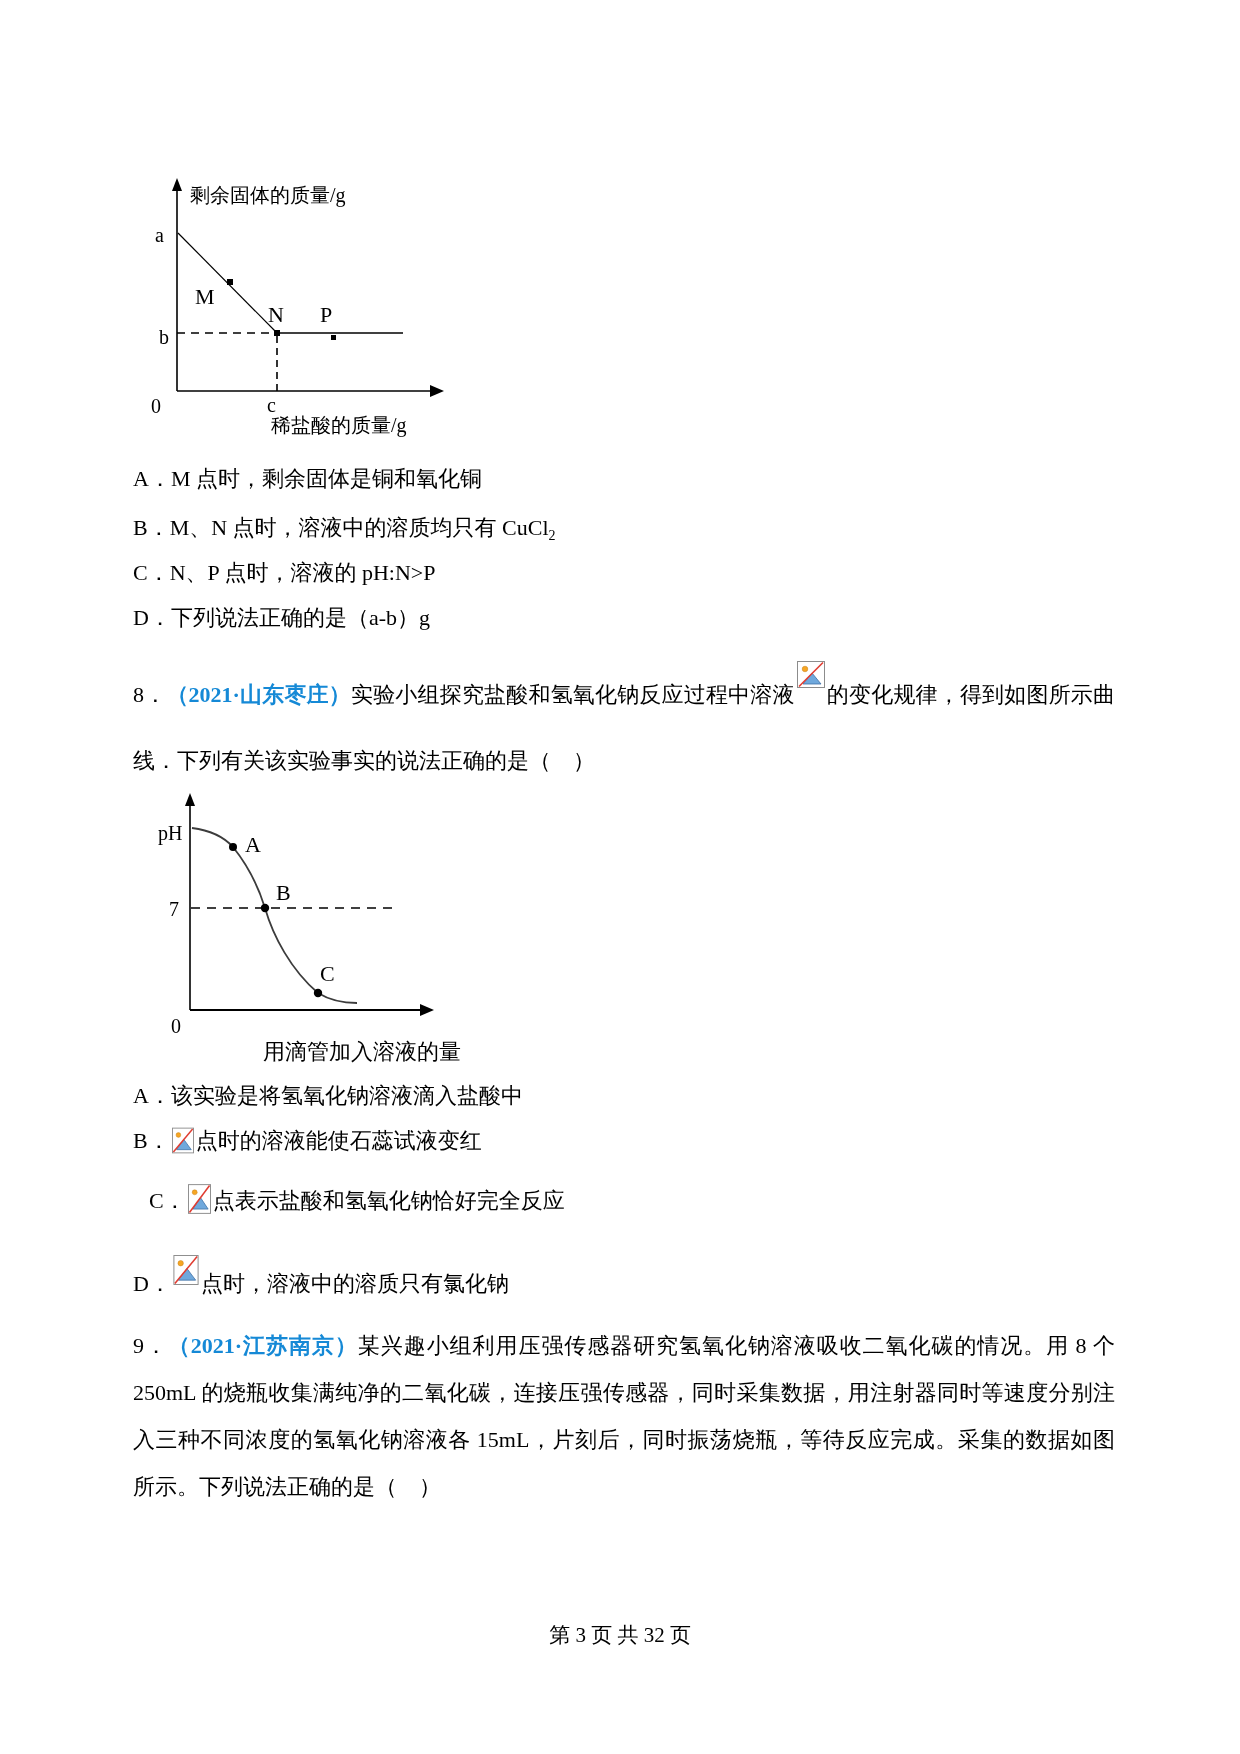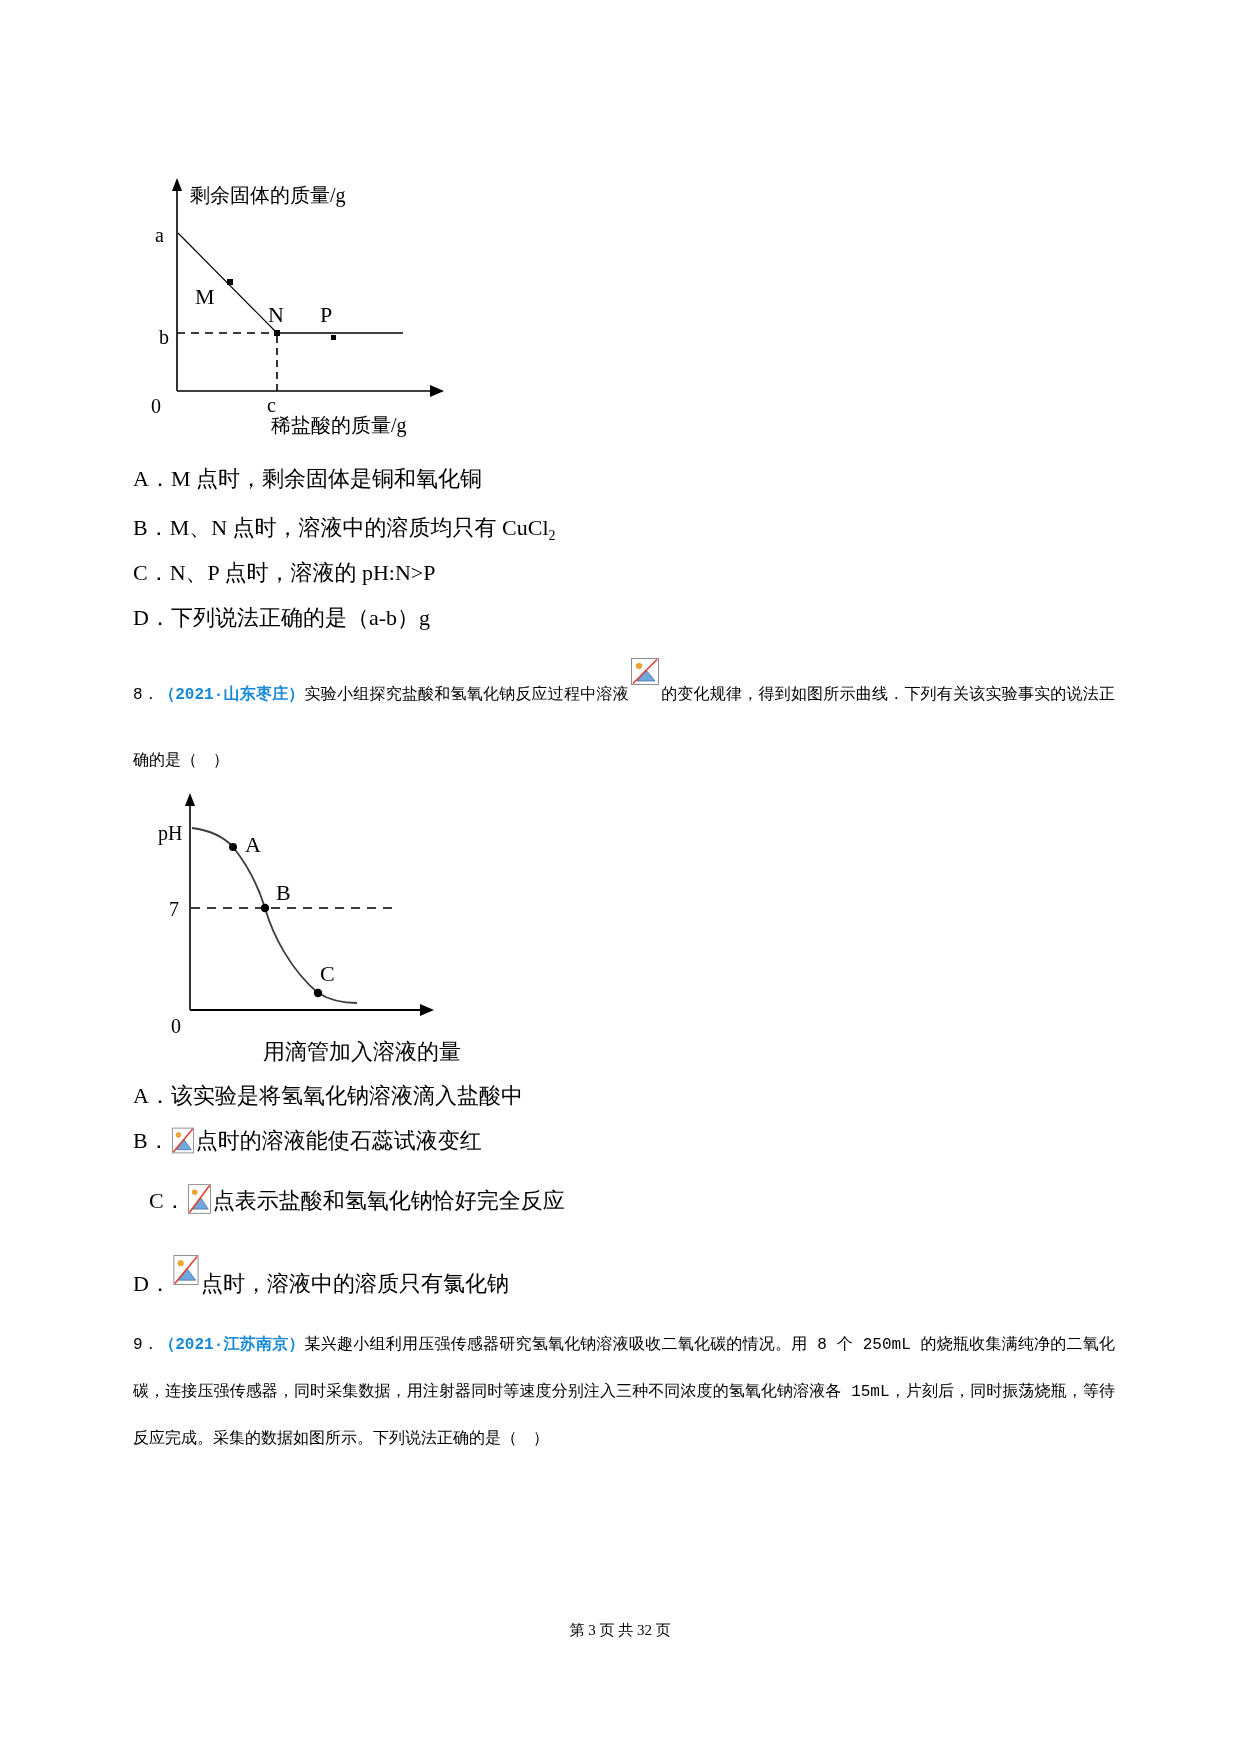--- a/index.html
+++ b/index.html
@@ -2,28 +2,28 @@
 <html><head>
 <meta charset="utf-8">
 <style>
   html,body{margin:0;padding:0;}
   body{
     width:1240px;height:1754px;background:#ffffff;color:#000;
     font-family:"Liberation Serif",serif;position:relative;overflow:hidden;
   }
   .abs{position:absolute;}
   .opt{font-size:22px;line-height:30px;white-space:nowrap;}
-  .stem{font-size:16px;text-align:justify;font-family:Liberation Mono, monospace;}
+  .stem{font-size:22px;text-align:justify;}
   .blue{color:#1589d6;font-weight:bold;}
   sub{font-size:14px;line-height:0;}
   .bimg{display:inline-block;vertical-align:-6px;margin:0 2px;}
   .bimg-raised{vertical-align:6px;}
   .bimg-stem{vertical-align:14px;}
   svg text{font-family:"Liberation Serif",serif;fill:#000;}
-  .footer{position:absolute;left:0;right:0;text-align:center;font-size:15px;}
+  .footer{position:absolute;left:0;right:0;text-align:center;font-size:21px;}
 </style>
 </head>
 <body>
 
 <svg class="abs" style="left:133px;top:172px;" width="330" height="268" viewBox="0 0 330 268">
 
   <line x1="44" y1="16" x2="44" y2="219" stroke="#000" stroke-width="1.6"></line>
   <polygon points="44,6 39,19 49,19" fill="#000"></polygon>
 
   <line x1="44" y1="219" x2="300" y2="219" stroke="#000" stroke-width="1.6"></line>

